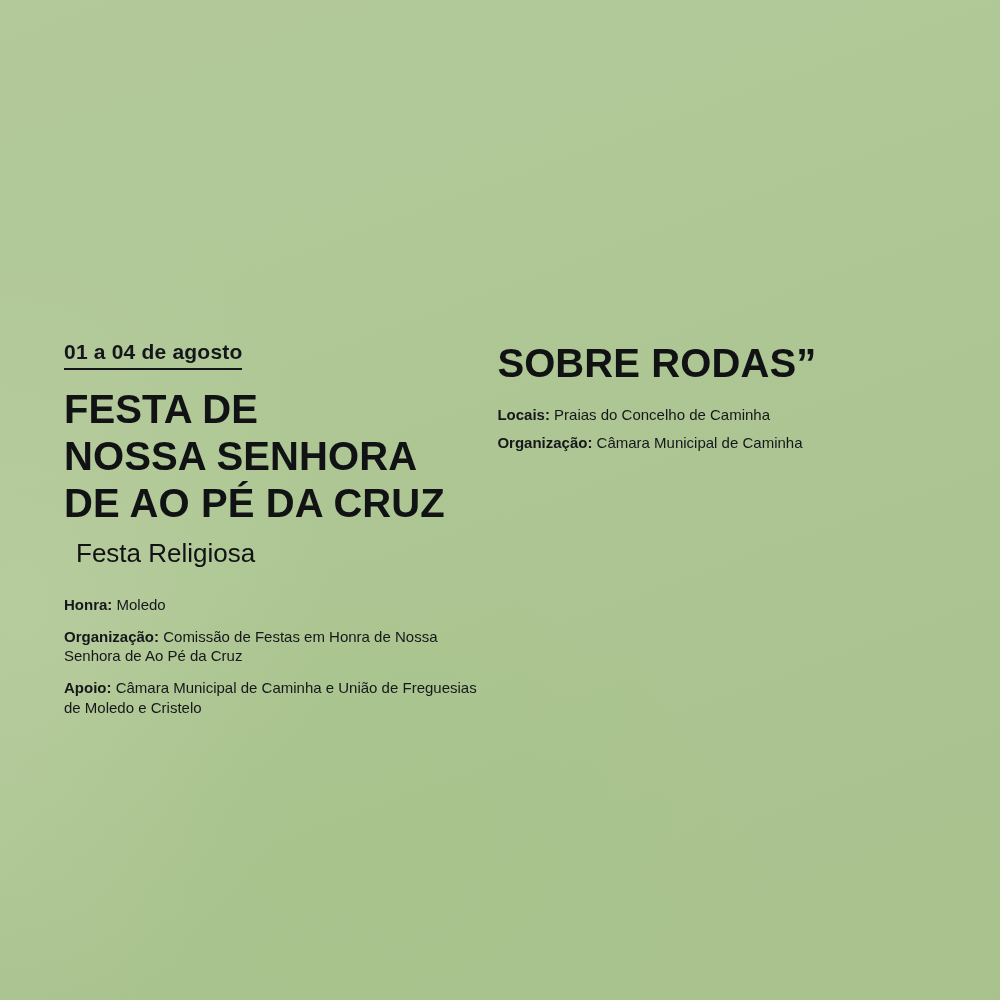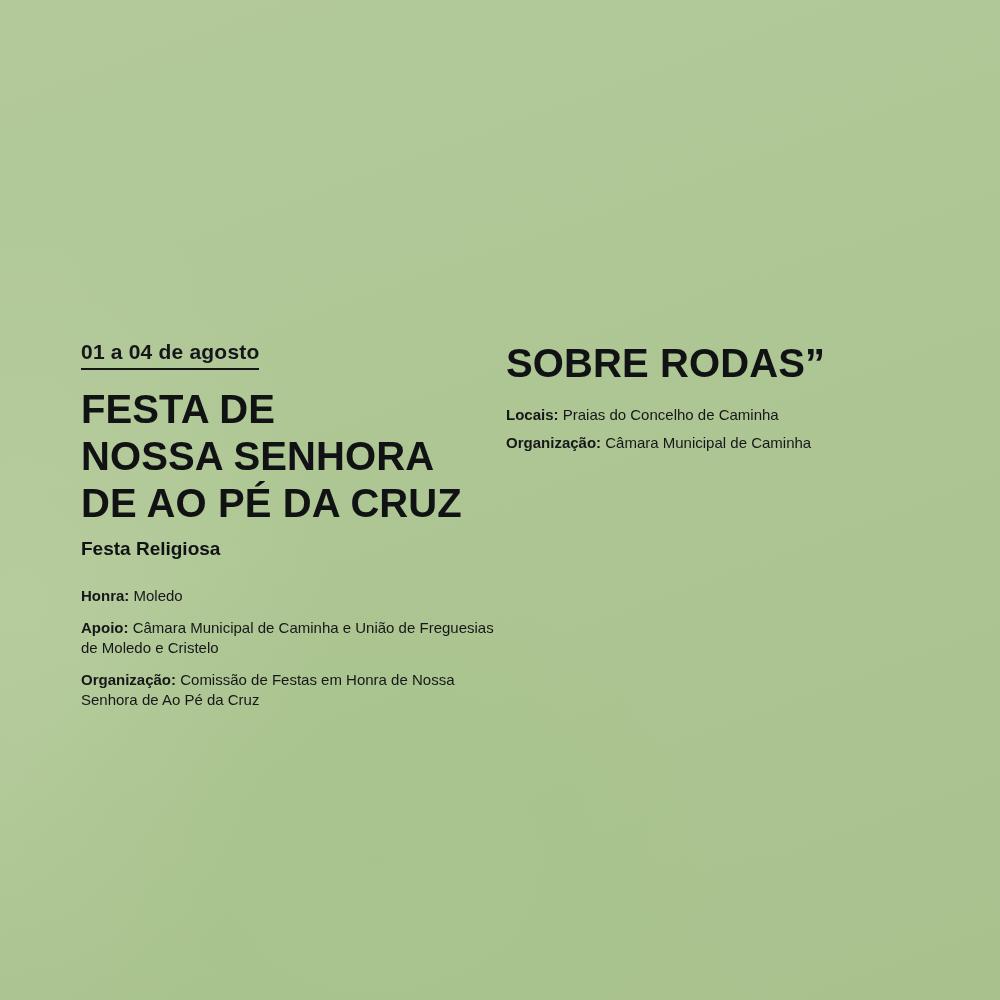--- a/index.html
+++ b/index.html
@@ -21,21 +21,21 @@
     background:
       radial-gradient(ellipse 620px 520px at 38% 86%, rgba(168,196,140,0.85) 0%, rgba(168,196,140,0.0) 62%),
       radial-gradient(ellipse 520px 700px at 2% 60%, rgba(186,206,160,0.75) 0%, rgba(186,206,160,0.0) 60%),
       linear-gradient(160deg, #b3c99a 0%, #aec694 45%, #a8c18d 100%);
     box-sizing: border-box;
   }
 
   .columns {
     position: absolute;
     top: 340px;
-    left: 81px;
+    left: 64px;
     right: 50px;
     display: flex;
     gap: 0px;
   }
 
   .col {
     width: 450px;
     color: #16181a;
   }
   .col-right {
@@ -58,24 +58,24 @@
     font-size: 40px;
     font-weight: 800;
     line-height: 1.18;
     letter-spacing: 0.1px;
     margin: 0 0 10px 0;
     color: #101214;
     text-transform: uppercase;
   }
 
   .subtitle {
-    font-size: 19px;
-    font-weight: 700;
+    font-size: 26px;
+    font-weight: 400;
     line-height: 1.2;
-    margin: 2px 0 0 0;
+    margin: 2px 0 0 12px;
     color: #101214;
   }
 
   .details {
     margin-top: 26px;
   }
   .detail {
     font-size: 15px;
     line-height: 1.32;
     margin-bottom: 12px;
@@ -104,26 +104,26 @@
         <div>NOSSA SENHORA</div>
         <div>DE AO PÉ DA CRUZ</div>
       </div>
       <div class="subtitle">Festa Religiosa</div>
       <div class="details">
         <div class="detail">
           <span class="lbl">Honra:</span>
           <span>Moledo</span>
         </div>
         <div class="detail">
+          <span class="lbl">Organização:</span>
+          <span>Comissão de Festas em Honra de Nossa Senhora de Ao Pé da Cruz</span>
+        </div>
+        <div class="detail">
           <span class="lbl">Apoio:</span>
           <span>Câmara Municipal de Caminha e União de Freguesias de Moledo e Cristelo</span>
-        </div>
-        <div class="detail">
-          <span class="lbl">Organização:</span>
-          <span>Comissão de Festas em Honra de Nossa Senhora de Ao Pé da Cruz</span>
         </div>
       </div>
     </div>
 
     <div class="col col-right">
       <div class="title">
         <div>SOBRE RODAS”</div>
       </div>
       <div class="details">
         <div class="detail">

